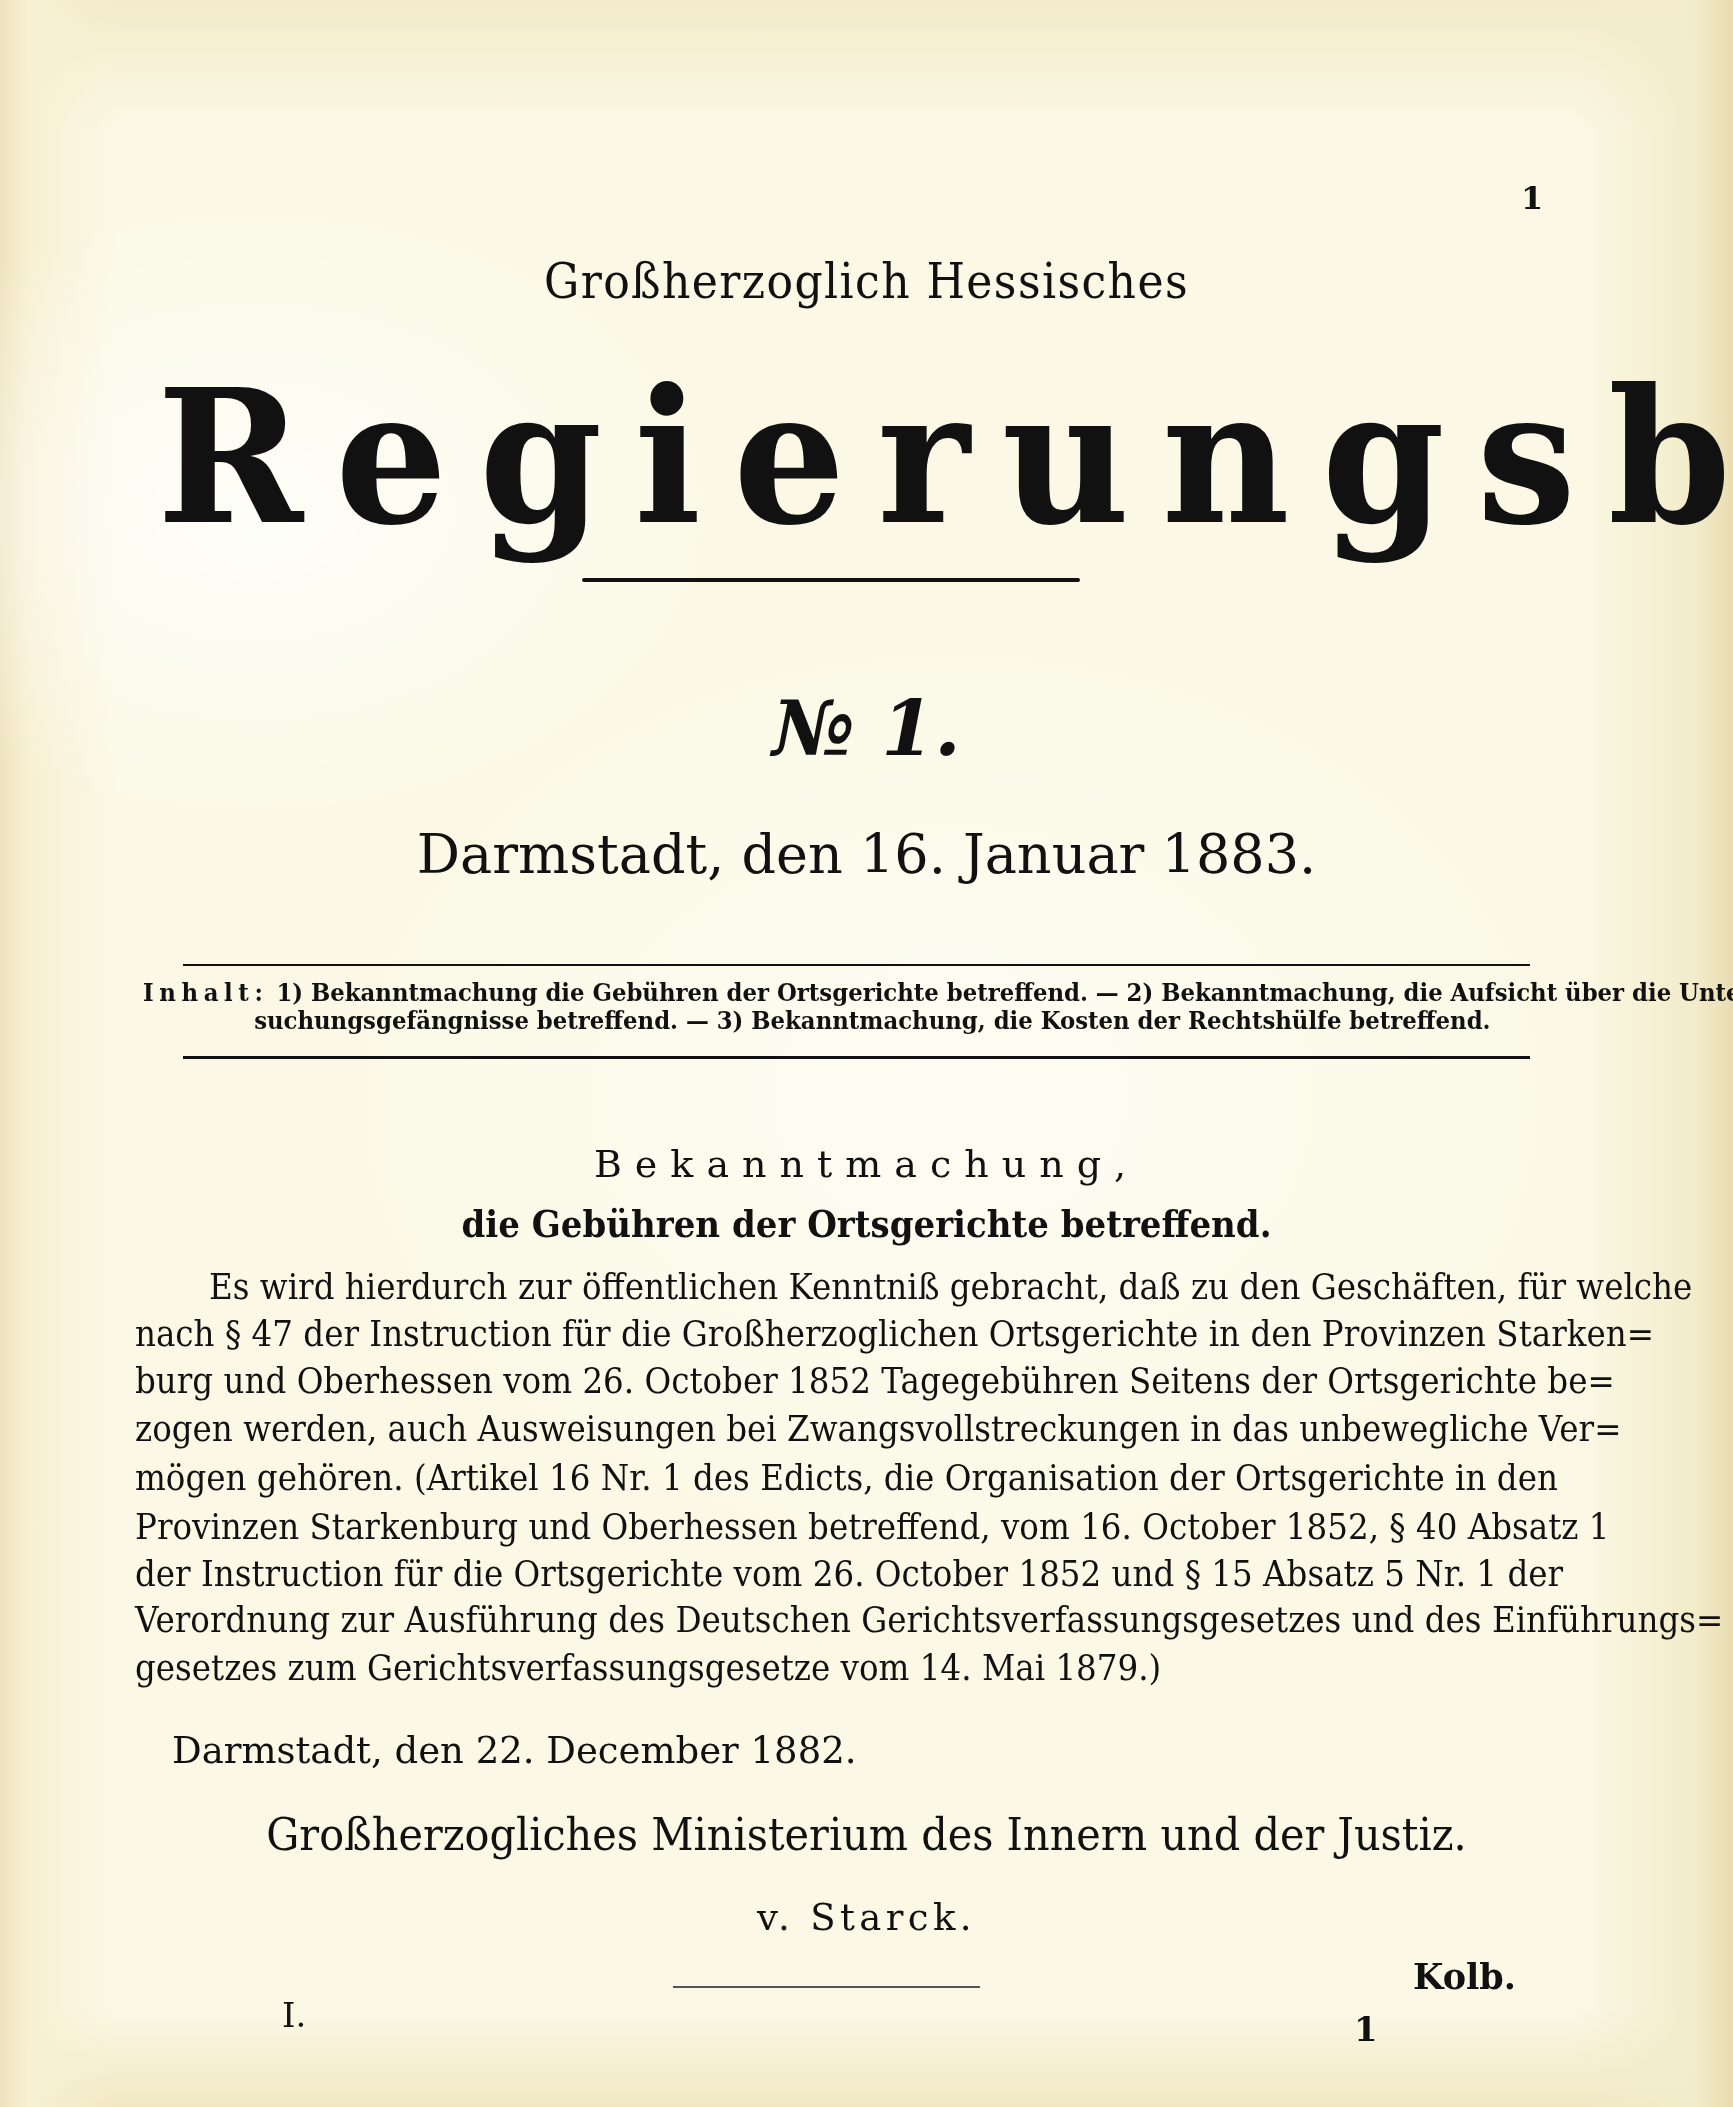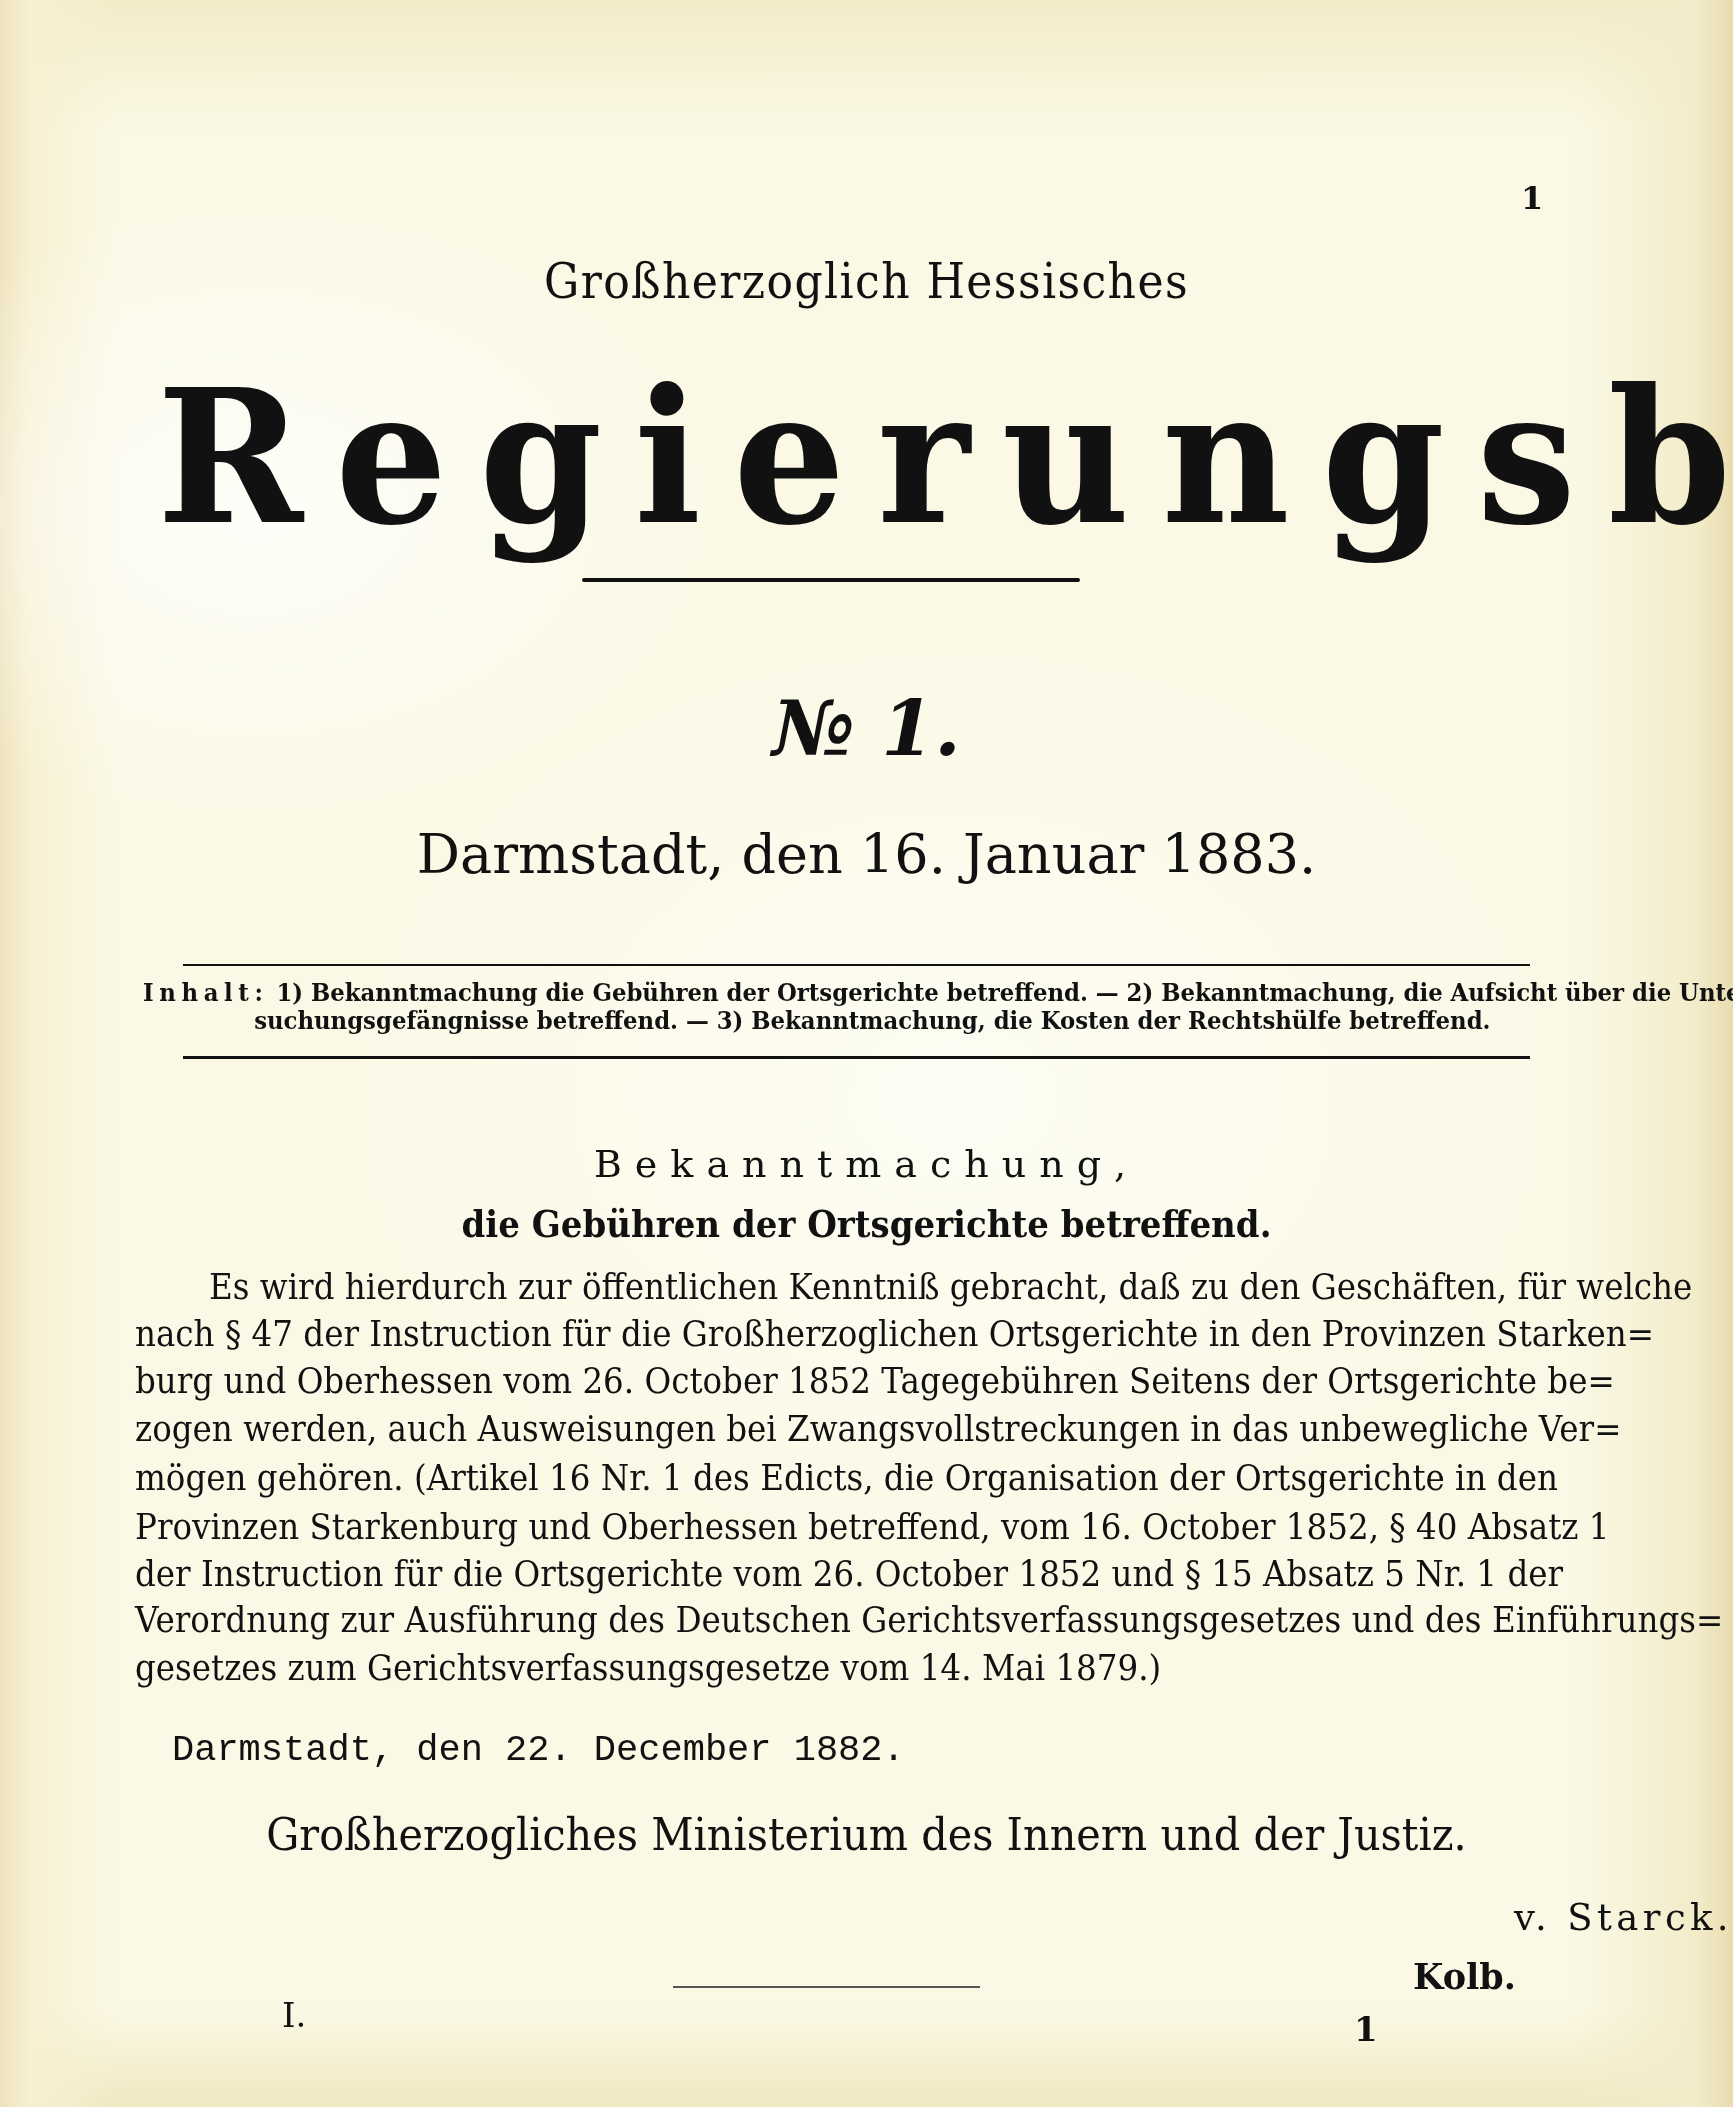--- a/index.html
+++ b/index.html
@@ -29,23 +29,23 @@
     .no { top: 684px; font-size: 76px; font-weight: bold; font-style: italic; }
     .date-top { top: 823px; font-size: 54px; }
     .inhalt { left: 143px; width: 1391px; font-size: 24px; font-weight: bold; line-height: 28px; transform: scaleX(0.95); transform-origin: left; }
     .inhalt .lbl { letter-spacing: 5.9px; }
     .inhalt .l2 { padding-left: 117px; }
     .sec-title { top: 1142px; font-size: 38px; font-weight: normal; letter-spacing: 13px; }
     .sec-sub { top: 1202px; font-size: 37px; font-weight: bold; transform: scaleX(0.92); }
     .body-line { left: 135px; width: 1391px; font-size: 35px; line-height: 35px; text-align: justify; text-align-last: justify; transform: scaleX(0.93); transform-origin: left; }
     .body-line.first { left: 209px; width: 1317px; }
     .body-line.last { text-align-last: left; }
-    .place-date { top: 1729px; left: 172px; font-size: 37px; font-family: Liberation Mono, monospace; }
+    .place-date { top: 1729px; left: 172px; font-size: 37px; }
     .ministry { top: 1808px; font-size: 45px; transform: scaleX(0.92); }
-    .signer { top: 1896px; font-size: 37px; letter-spacing: 4.4px; text-align: right; }
+    .signer { top: 1896px; font-size: 37px; letter-spacing: 4.4px; }
     .kolb { top: 1956px; left: 1413px; font-size: 35px; font-weight: bold; }
     .sheet-roman { top: 1995px; left: 282px; font-size: 34px; }
     .sheet-num { top: 2009px; left: 1354px; font-size: 34px; font-weight: bold; }
     .page-num { top: 179px; left: 1521px; font-size: 32px; font-weight: bold; }
   </style>
 </head>
 <body>
 
 <div class="paper"></div>
 

